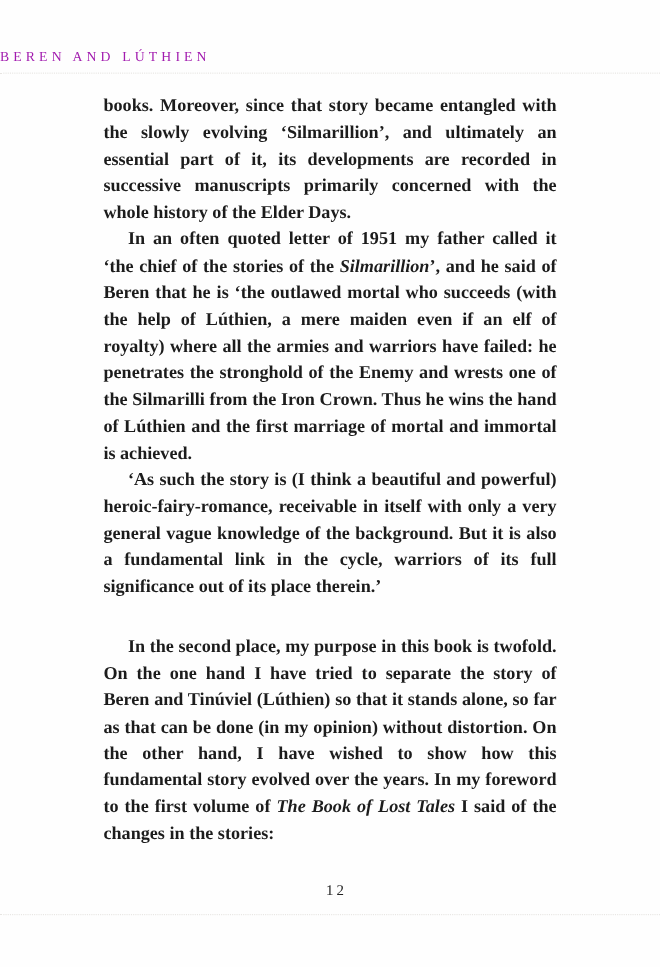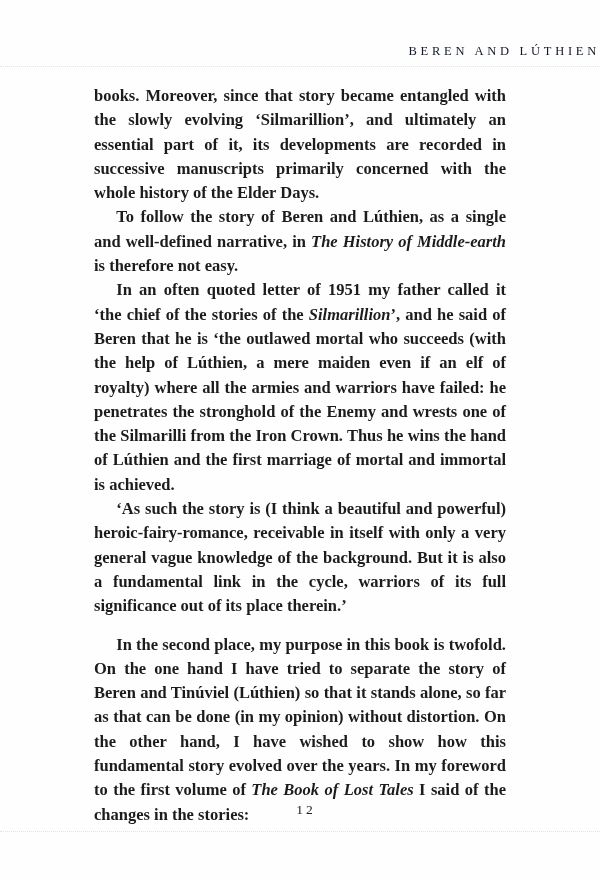--- a/index.html
+++ b/index.html
@@ -9,24 +9,24 @@
     color: #1c1c1c;
     position: relative;
     overflow: hidden;
   }
   .page {
     position: absolute; inset: 0;
     background: #fefefe;
   }
   .running-header {
     margin-top: 44px;
-    text-align: right;
+    text-align: left;
     font-size: 12.5px;
     letter-spacing: 0.30em;
-    color: #0f172a;
+    color: #a21caf;
     font-variant: normal;
     font-family: Liberation Serif, serif;
   }
   .rule {
     position: absolute;
     left: 0; right: 0;
     border-top: 1px dotted #e6e4e1;
     height: 0;
   }
   .rule-top { top: 66px; }
@@ -37,21 +37,21 @@
     left: 94px;
     width: 412px;
     font-size: 16.5px;
     line-height: 24.3px;
     text-align: justify;
     text-justify: inter-word;
     font-weight: bold;
   }
   .body-text p { margin: 0; }
   .body-text p.indent { text-indent: 1.35em; }
-  .body-text p.space-before { margin-top: 14px; }
+  .body-text p.space-before { margin-top: 30px; }
   .body-text em { font-style: italic; }
   .page-number {
     position: absolute;
     top: 802px;
     left: 12px; right: 0;
     text-align: center;
     font-size: 13.5px;
     letter-spacing: 0.22em;
     color: #222;
   }
@@ -59,21 +59,20 @@
 </head>
 <body>
 
 <div class="page">
   <div class="running-header">BEREN AND LÚTHIEN</div>
 
   <div class="rule rule-top"></div>
 
   <main class="body-text" id="body-text">
       <p class=""><span>books. Moreover, since that story became entangled with the slowly evolving ‘Silmarillion’, and ultimately an essential part of it, its developments are recorded in successive manuscripts primarily concerned with the whole history of the Elder Days.</span></p>
-      <p class="indent"><span>To follow the story of Beren and Lúthien, as a single and well-defined narrative, in </span><em>The History of Middle-earth</em><span> is therefore not easy.</span></p>
       <p class="indent"><span>In an often quoted letter of 1951 my father called it ‘the chief of the stories of the </span><em>Silmarillion</em><span>’, and he said of Beren that he is ‘the outlawed mortal who succeeds (with the help of Lúthien, a mere maiden even if an elf of royalty) where all the armies and warriors have failed: he penetrates the stronghold of the Enemy and wrests one of the Silmarilli from the Iron Crown. Thus he wins the hand of Lúthien and the first marriage of mortal and immortal is achieved.</span></p>
       <p class="indent"><span>‘As such the story is (I think a beautiful and powerful) heroic-fairy-romance, receivable in itself with only a very general vague knowledge of the background. But it is also a fundamental link in the cycle, warriors of its full significance out of its place therein.’</span></p>
       <p class="indent space-before"><span>In the second place, my purpose in this book is twofold. On the one hand I have tried to separate the story of Beren and Tinúviel (Lúthien) so that it stands alone, so far as that can be done (in my opinion) without distortion. On the other hand, I have wished to show how this fundamental story evolved over the years. In my foreword to the first volume of </span><em>The Book of Lost Tales</em><span> I said of the changes in the stories:</span></p>
     </main>
 
   <div class="rule rule-bottom"></div>
 
   <div class="page-number">12</div>
 </div>
 

